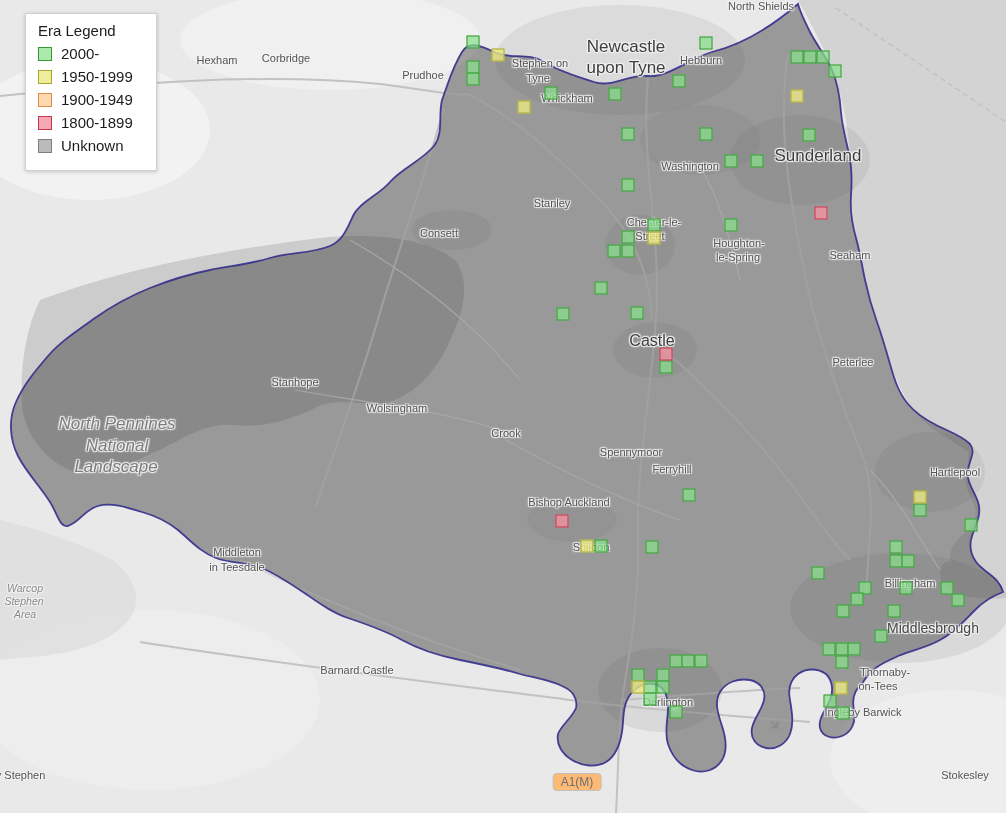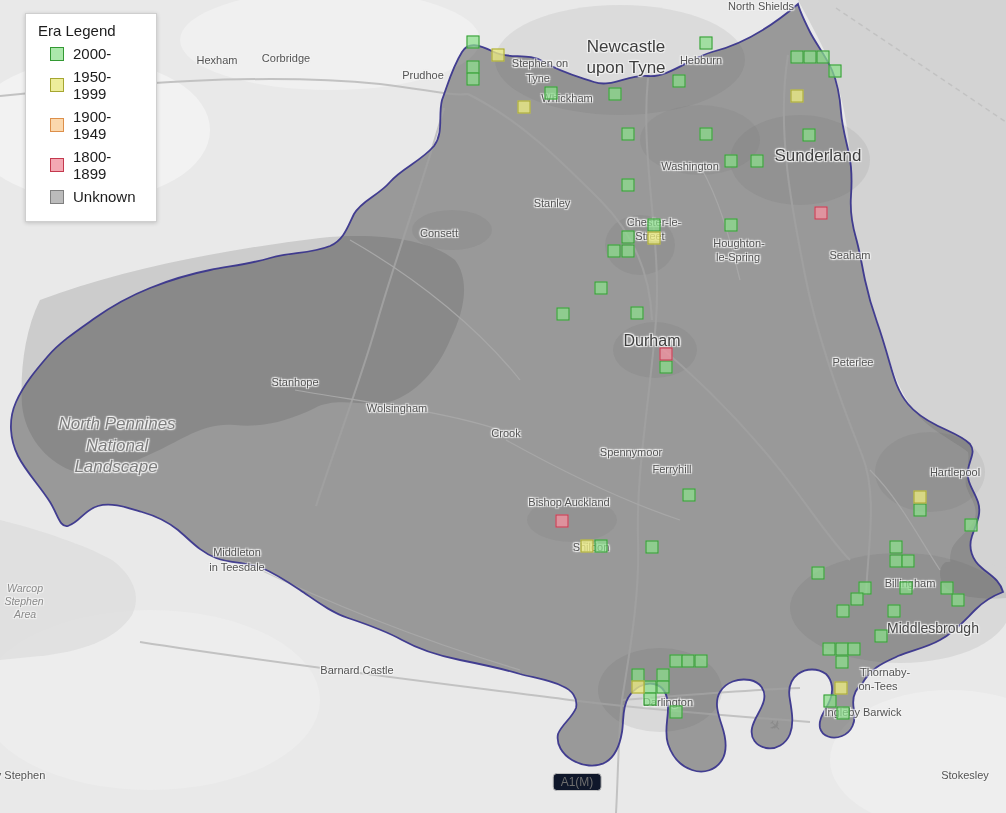--- a/index.html
+++ b/index.html
@@ -13,30 +13,30 @@
                    -1px 1px 1px rgba(245,245,245,.9),1px 1px 1px rgba(245,245,245,.9),
                    0 0 3px rgba(245,245,245,.9);pointer-events:none;}
   .lbl.city{font-size:17px;color:#3e3e3e;padding-left:12px;}
   .lbl.city2{font-size:16px;color:#3e3e3e;}
   .lbl.city3{font-size:14px;color:#464646;}
   .lbl.town{font-size:11px;color:#545454;}
   .lbl.area{font-size:17px;font-style:italic;color:#7c7c7c;}
   .lbl.area-small{font-size:10.5px;font-style:italic;color:#8a8a8a;}
   .marker{position:absolute;width:13px;height:13px;transform:translate(-50%,-50%);
           box-sizing:border-box;border:1.5px solid;}
-  .badge{position:absolute;transform:translate(-50%,-50%);background:#0f172a;
+  .badge{position:absolute;transform:translate(-50%,-50%);background:#fdba74;
          border:1.5px solid #c0c0c0;border-radius:4px;color:#6e6e6e;font-size:12px;
          padding:1px 7px;}
   .plane{position:absolute;transform:translate(-50%,-50%) rotate(45deg);
          color:#8a8a8a;font-size:15px;}
   #legend{position:absolute;left:25px;top:13px;width:132px;background:#fff;
           border:1px solid #cfcfcf;box-shadow:0 1px 4px rgba(0,0,0,.18);
           padding:8px 12px 10px 12px;box-sizing:border-box;}
   .legend-title{font-size:15px;color:#1c1c1c;margin-bottom:6px;}
-  .legend-row{display:flex;align-items:center;gap:9px;margin:6px 12px;}
+  .legend-row{display:flex;align-items:center;gap:9px;margin:6px 0;}
   .legend-swatch{width:14px;height:14px;box-sizing:border-box;border:1.5px solid;flex:0 0 auto;}
   .legend-label{font-size:15px;color:#1c1c1c;}
 </style>
 </head>
 <body>
 
 <div id="map">
 
   <svg id="basemap" width="1006" height="813" viewBox="0 0 1006 813">
 
@@ -122,21 +122,21 @@
       </g>
     </g>
 
     <use href="#county-fill" fill="none" stroke="#332e8a" stroke-width="1.8" opacity="0.9"></use>
   </svg>
 
   <div id="labels-layer">
       <div class="lbl city" style="left: 620px; top: 47px;">Newcastle</div>
       <div class="lbl city" style="left: 620px; top: 68px;">upon Tyne</div>
       <div class="lbl city" style="left: 812px; top: 156px;">Sunderland</div>
-      <div class="lbl city2" style="left: 652px; top: 341px;">Durham</div>
+      <div class="lbl city2" style="left: 652px; top: 341px;">Castle</div>
       <div class="lbl city3" style="left: 933px; top: 628px;">Middlesbrough</div>
       <div class="lbl town" style="left: 761px; top: 6px;">North Shields</div>
       <div class="lbl town" style="left: 217px; top: 60px;">Hexham</div>
       <div class="lbl town" style="left: 286px; top: 58px;">Corbridge</div>
       <div class="lbl town" style="left: 423px; top: 75px;">Prudhoe</div>
       <div class="lbl town" style="left: 540px; top: 63px;">Stephen on</div>
       <div class="lbl town" style="left: 538px; top: 78px;">Tyne</div>
       <div class="lbl town" style="left: 567px; top: 98px;">Whickham</div>
       <div class="lbl town" style="left: 701px; top: 60px;">Hebburn</div>
       <div class="lbl town" style="left: 690px; top: 166px;">Washington</div>

